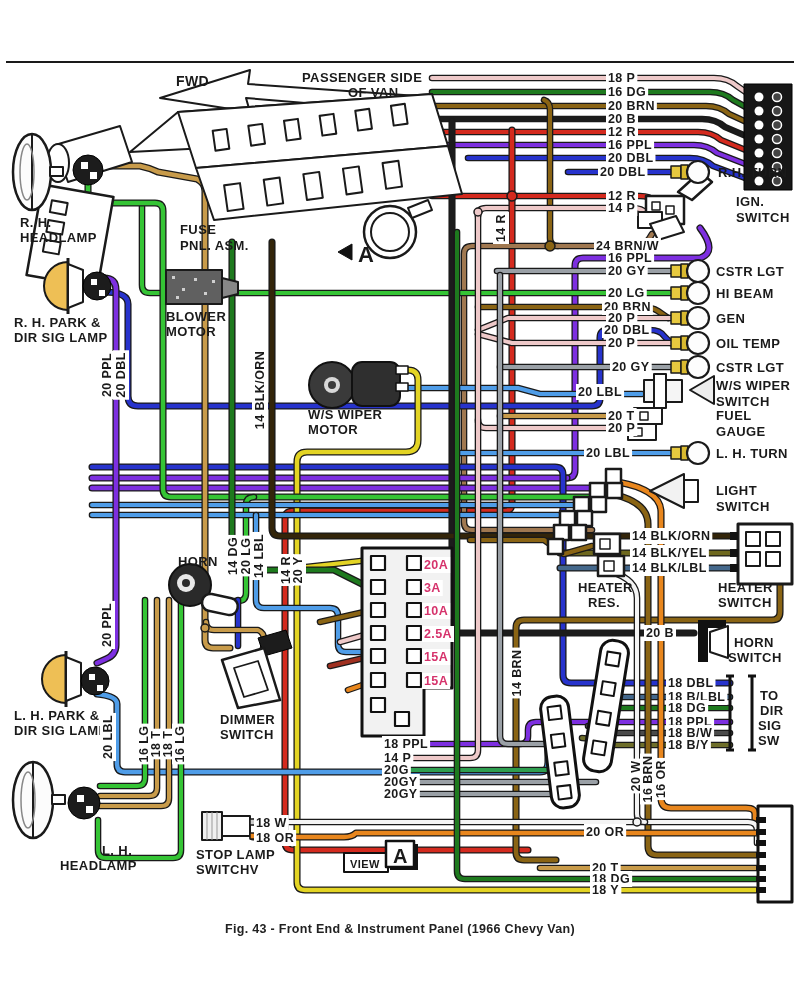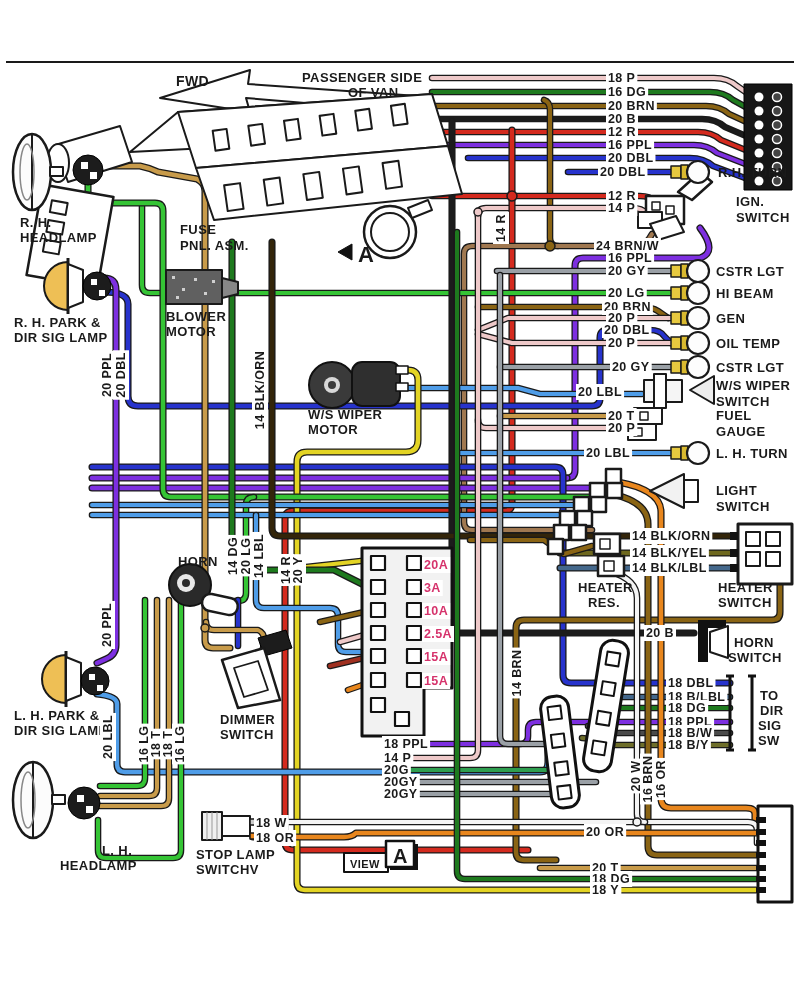--- a/index.html
+++ b/index.html
@@ -932,13 +932,14 @@
         <g>
           <rect x="422" y="649" width="28.140625" height="16" fill="#ffffff"></rect>
           <text x="424" y="661" font-size="12.5" font-weight="bold" fill="#d6336c" letter-spacing="0.4">15A</text>
         </g>
         <g>
           <rect x="422" y="673" width="28.140625" height="16" fill="#ffffff"></rect>
           <text x="424" y="685" font-size="12.5" font-weight="bold" fill="#d6336c" letter-spacing="0.4">15A</text>
         </g>
       </g>
     </svg>
+  <div class="caption">Fig. 43 - Front End &amp; Instrument Panel (1966 Chevy Van)</div>
 </div>
 
 </body></html>

